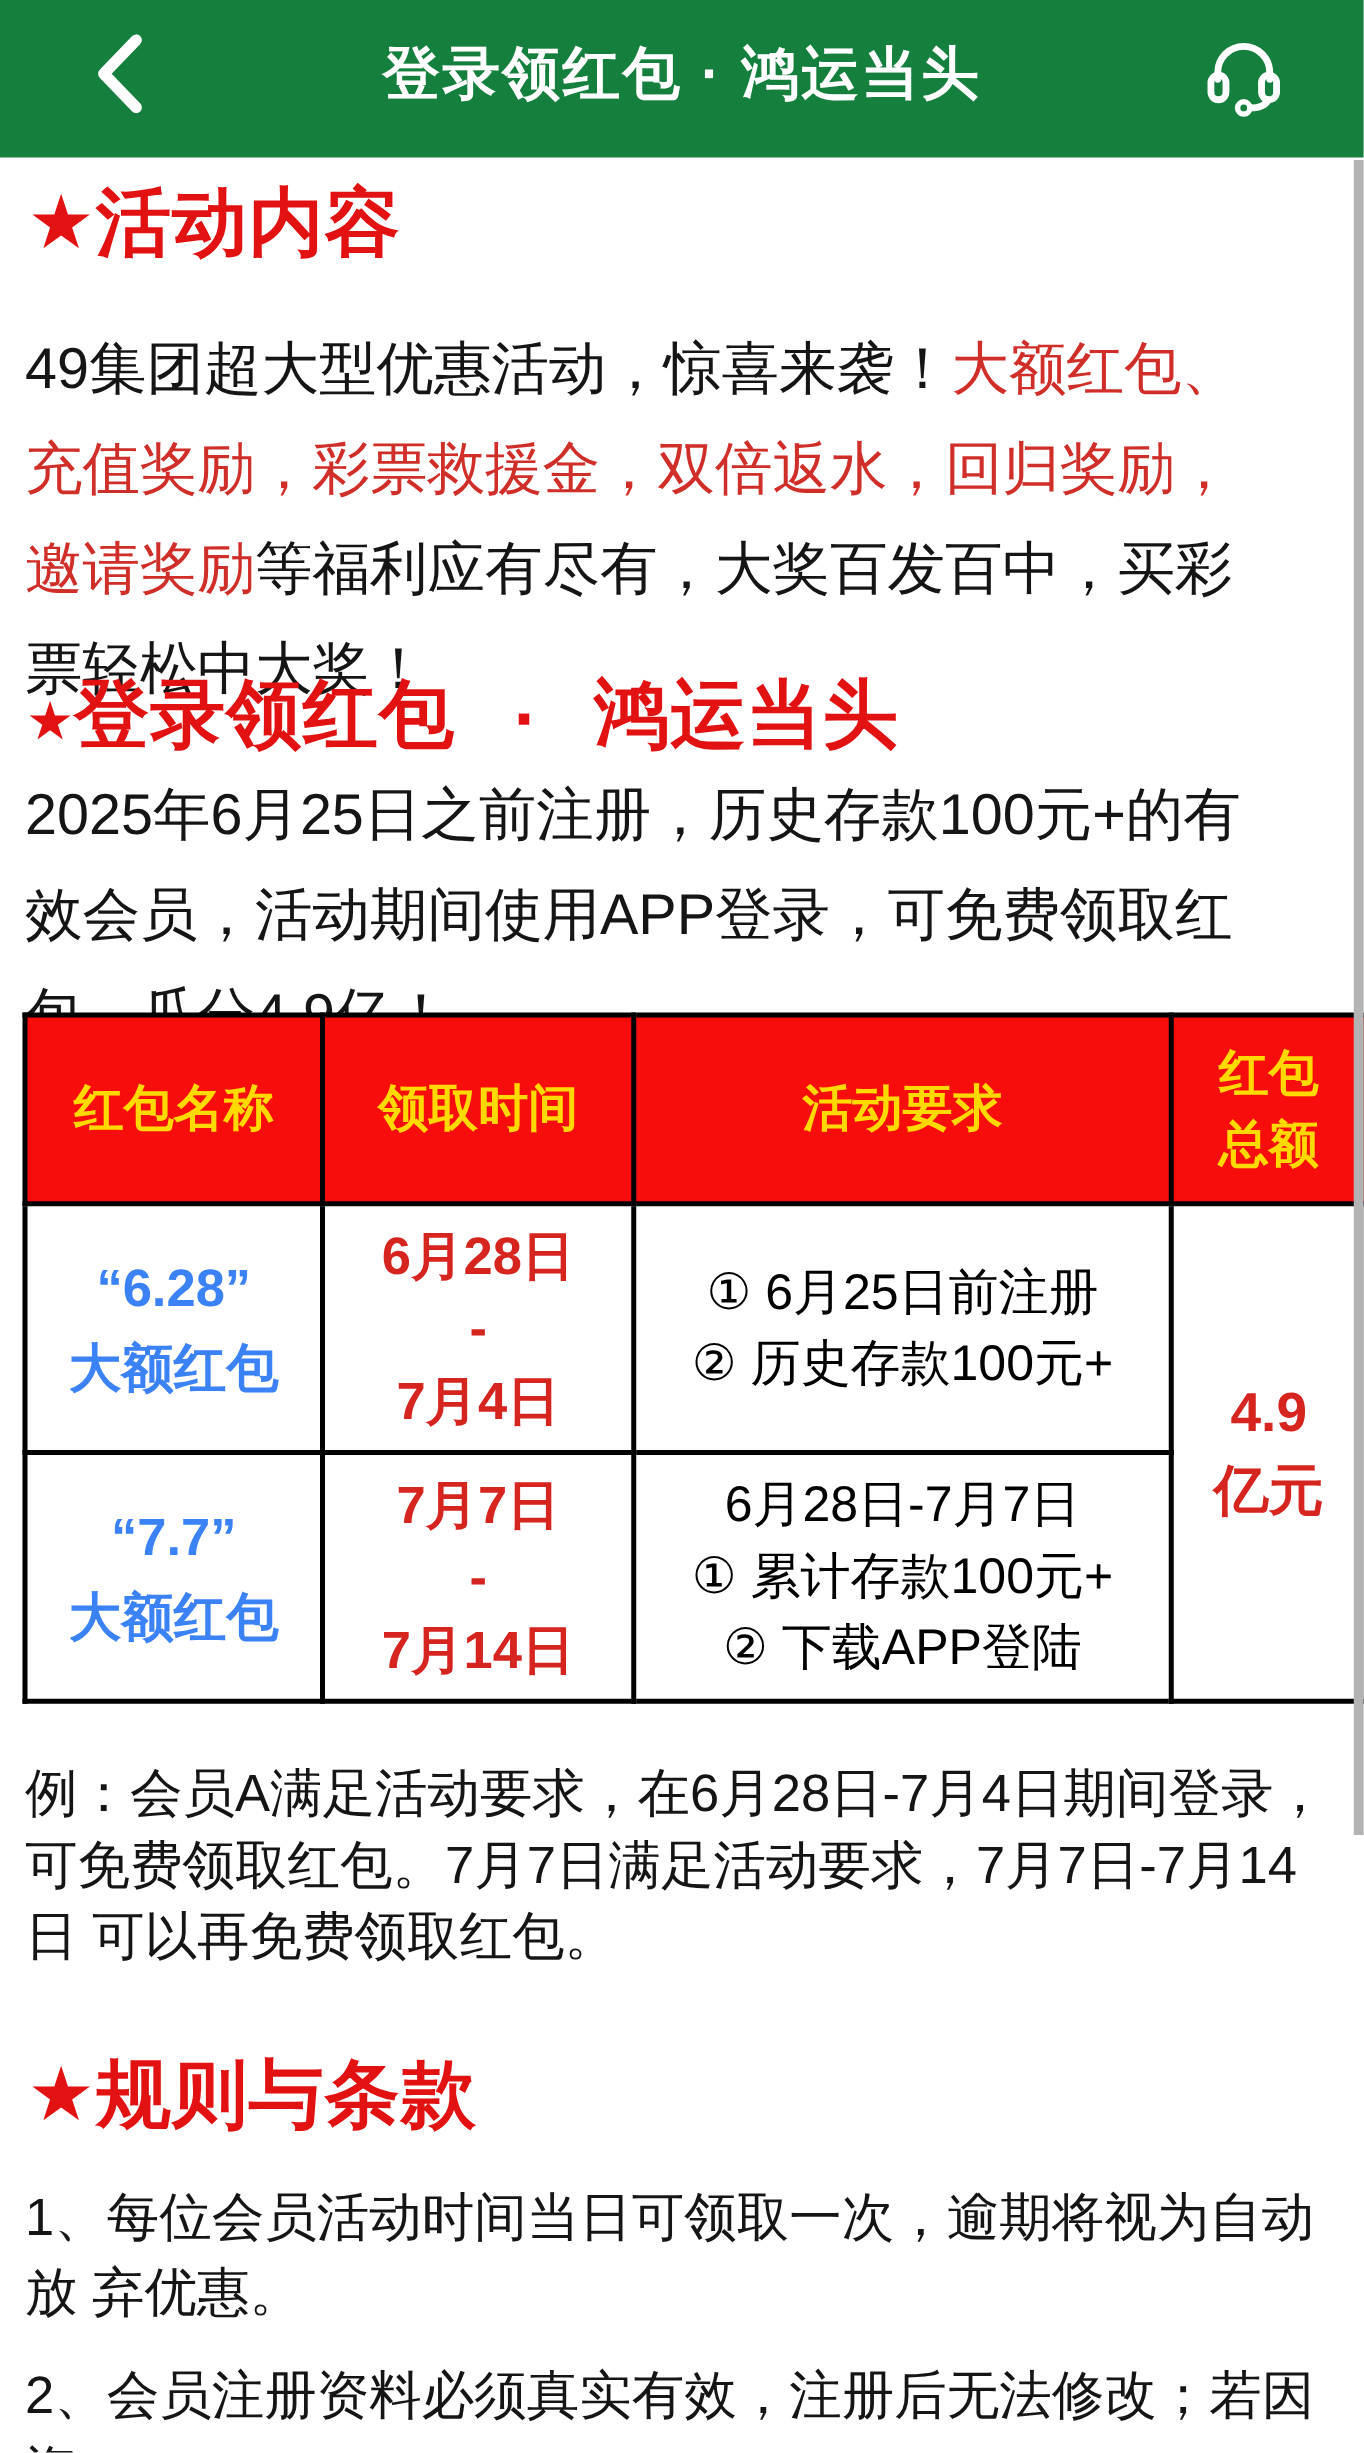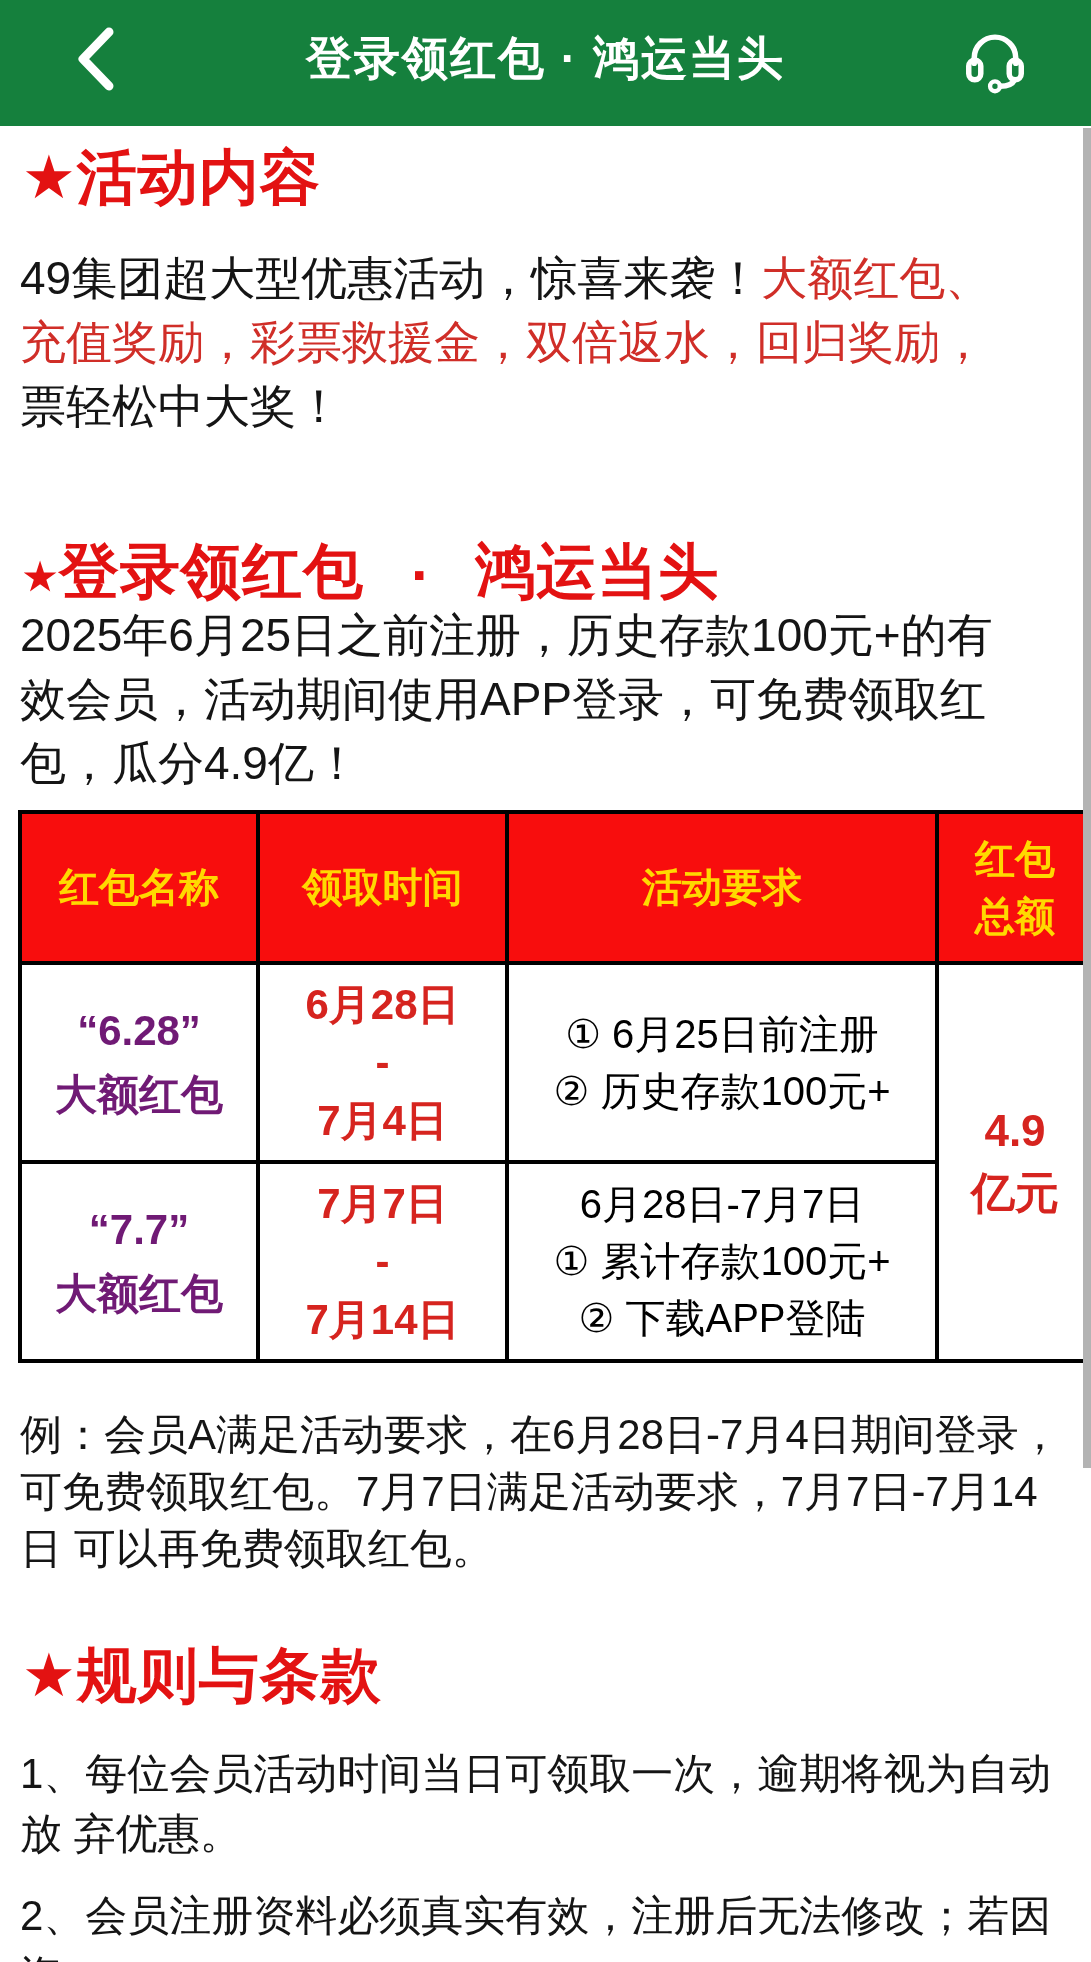--- a/index.html
+++ b/index.html
@@ -19,34 +19,34 @@
     position:absolute;left:0;right:0;top:0;height:118px;display:flex;align-items:center;justify-content:center;
     color:#ffffff;font-size:46px;font-weight:bold;letter-spacing:2px;pointer-events:none;
   }
   .nav-btn{width:72px;height:72px;display:flex;align-items:center;justify-content:center;background:none;border:none;padding:0;cursor:pointer;z-index:2;}
 
   
   .h-red{position:absolute;left:22px;font-size:60px;font-weight:bold;color:#e31212;letter-spacing:1px;text-align:center;}
 
   
   .para{position:absolute;left:20px;width:1055px;font-size:46px;line-height:64px;color:#151515;}
-  .para .ln{display:block;}
+  .para .ln{display:block;margin-top:16px;}
   .red{color:#d02e28;}
   .para-sm{position:absolute;left:20px;width:1058px;font-size:42px;line-height:57px;color:#151515;}
 
   
   table.promo{
     position:absolute;left:18px;top:810px;width:1057px;border-collapse:collapse;table-layout:fixed;
   }
   table.promo th,table.promo td{border:4px solid #000000;text-align:center;vertical-align:middle;padding:0;}
   table.promo th{
     background:#f80d0d;color:#ffd900;font-size:40px;font-weight:bold;height:147px;line-height:57px;
   }
   .c1{width:234px;} .c2{width:245px;} .c3{width:426px;} .c4{width:152px;}
-  td.cell-name{color:#701a75;font-size:42px;font-weight:bold;line-height:64px;height:195px;}
+  td.cell-name{color:#3b82f6;font-size:42px;font-weight:bold;line-height:64px;height:195px;}
   td.cell-time{color:#d6241f;font-size:42px;font-weight:bold;line-height:58px;}
   td.cell-req{font-size:40px;line-height:57px;text-align:left;padding-left:28px;color:#000000;}
   td.cell-total{color:#d6241f;font-size:44px;font-weight:bold;line-height:62px;}
   .tl{display:block;}
   .h4w{display:inline-block;width:2em;line-height:57px;}
 
   
   .scrollbar-thumb{
     position:absolute;right:0;top:128px;width:8px;height:1340px;background:#b3b3b3;
   }
@@ -77,20 +77,21 @@
         </svg>
       </span>
     </button>
   </div>
 
   <div class="h-red" style="top:138px;">★活动内容</div>
 
   <div class="para" style="top:246px;">
     <span class="ln"><span>49集团超大型优惠活动，惊喜来袭！</span><span class="red">大额红包、</span></span>
     <span class="ln"><span class="red">充值奖励，彩票救援金，双倍返水，回归奖励，</span></span>
+    <span class="ln"><span class="red">邀请奖励</span><span>等福利应有尽有，大奖百发百中，买彩</span></span>
     <span class="ln"><span>票轻松中大奖！</span></span>
   </div>
 
   <div class="h-red" style="top:532px;font-family:Liberation Mono, monospace;">★登录领红包 · 鸿运当头</div>
 
   <div class="para" style="top:603px;">
     <span class="ln">2025年6月25日之前注册，历史存款100元+的有</span>
     <span class="ln">效会员，活动期间使用APP登录，可免费领取红</span>
     <span class="ln">包，瓜分4.9亿！</span>
   </div>

